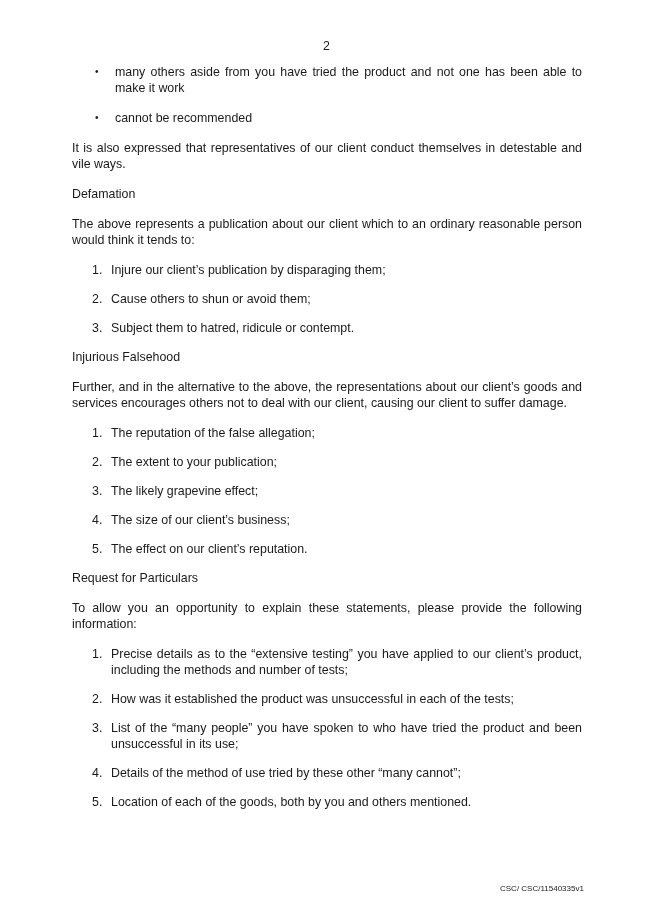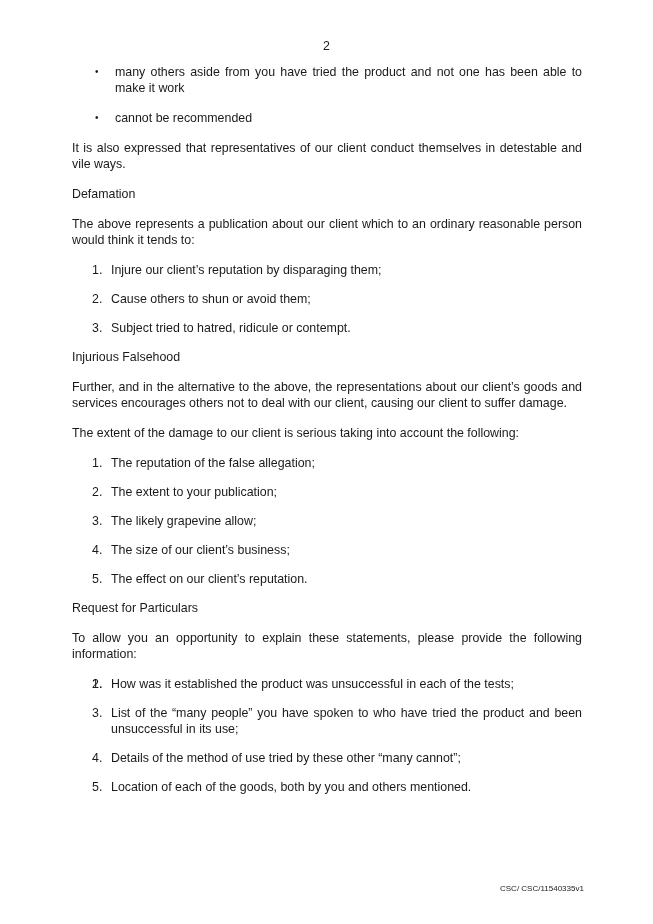--- a/index.html
+++ b/index.html
@@ -98,63 +98,63 @@
     </li>
   </ul>
 
   <p>It is also expressed that representatives of our client conduct themselves in detestable and vile ways.</p>
 
   <div class="heading">Defamation</div>
   <p>The above represents a publication about our client which to an ordinary reasonable person would think it tends to:</p>
   <ol class="num-list">
     <li class="num-item">
       <span class="num">1.</span>
-      <span>Injure our client’s reputation by disparaging them;</span>
+      <span>Injure our client’s publication by disparaging them;</span>
     </li>
     <li class="num-item">
       <span class="num">2.</span>
       <span>Cause others to shun or avoid them;</span>
     </li>
     <li class="num-item">
       <span class="num">3.</span>
-      <span>Subject tried to hatred, ridicule or contempt.</span>
+      <span>Subject them to hatred, ridicule or contempt.</span>
     </li>
   </ol>
 
   <div class="heading">Injurious Falsehood</div>
   <p>Further, and in the alternative to the above, the representations about our client’s goods and services encourages others not to deal with our client, causing our client to suffer damage.</p>
-  <p>The extent of the damage to our client is serious taking into account the following:</p>
   <ol class="num-list">
     <li class="num-item">
       <span class="num">1.</span>
       <span>The reputation of the false allegation;</span>
     </li>
     <li class="num-item">
       <span class="num">2.</span>
       <span>The extent to your publication;</span>
     </li>
     <li class="num-item">
       <span class="num">3.</span>
-      <span>The likely grapevine allow;</span>
+      <span>The likely grapevine effect;</span>
     </li>
     <li class="num-item">
       <span class="num">4.</span>
       <span>The size of our client’s business;</span>
     </li>
     <li class="num-item">
       <span class="num">5.</span>
       <span>The effect on our client’s reputation.</span>
     </li>
   </ol>
 
   <div class="heading">Request for Particulars</div>
   <p>To allow you an opportunity to explain these statements, please provide the following information:</p>
   <ol class="num-list">
     <li class="num-item">
       <span class="num">1.</span>
+      <span>Precise details as to the “extensive testing” you have applied to our client’s product, including the methods and number of tests;</span>
     </li>
     <li class="num-item">
       <span class="num">2.</span>
       <span>How was it established the product was unsuccessful in each of the tests;</span>
     </li>
     <li class="num-item">
       <span class="num">3.</span>
       <span>List of the “many people” you have spoken to who have tried the product and been unsuccessful in its use;</span>
     </li>
     <li class="num-item">

